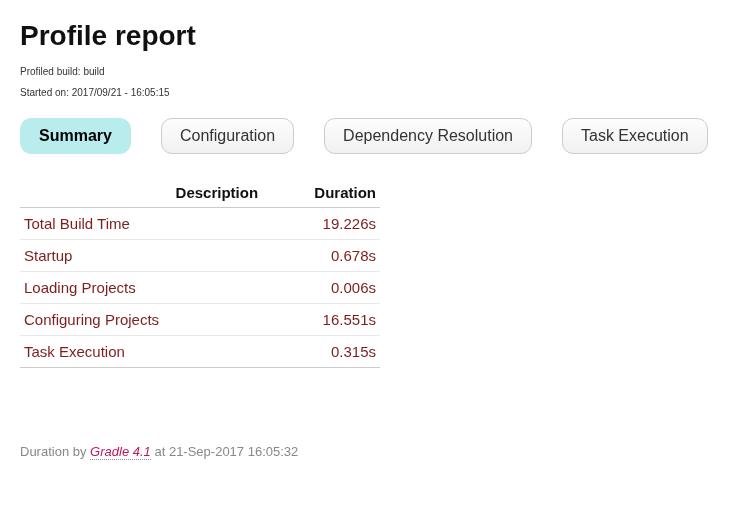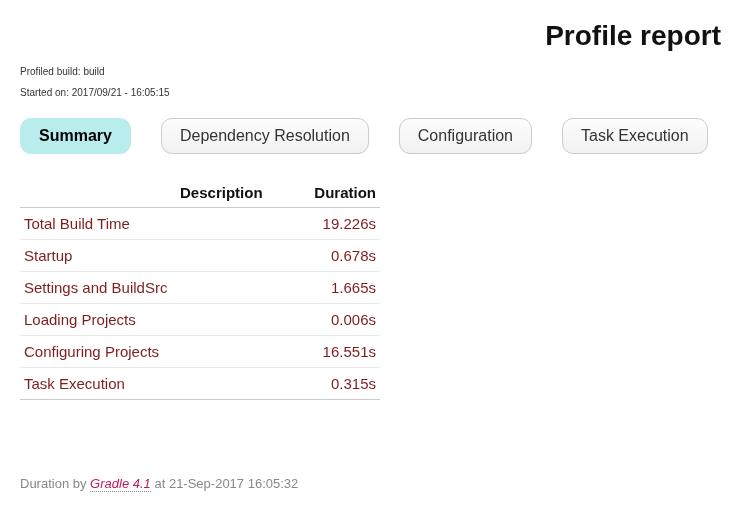--- a/index.html
+++ b/index.html
@@ -7,21 +7,20 @@
       font-family: -apple-system, BlinkMacSystemFont, "Helvetica Neue", Helvetica, Arial, sans-serif;
       color: #333;
       padding: 20px 20px 10px 20px;
       width: 741px;
     }
     h1 {
       font-size: 28px;
       font-weight: bold;
       margin-bottom: 14px;
       color: #111;
-      text-align: right;
     }
     .meta-line {
       font-size: 10px;
       color: #333;
       margin-bottom: 10px;
     }
     .tabs {
       display: flex;
       gap: 30px;
       margin-top: 20px;
@@ -88,44 +87,40 @@
   <span>build</span>
 </div>
 
 <div class="meta-line">
   <span>Started on:</span>
   <span>2017/09/21 - 16:05:15</span>
 </div>
 
 <div class="tabs">
   <div class="tab active">Summary</div>
+  <div class="tab">Configuration</div>
   <div class="tab">Dependency Resolution</div>
-  <div class="tab">Configuration</div>
   <div class="tab">Task Execution</div>
 </div>
 
 <table>
   <thead>
     <tr>
       <th>Description</th>
       <th class="dur">Duration</th>
     </tr>
   </thead>
   <tbody>
     <tr>
       <td>Total Build Time</td>
       <td class="dur">19.226s</td>
     </tr>
     <tr>
       <td>Startup</td>
       <td class="dur">0.678s</td>
-    </tr>
-    <tr>
-      <td>Settings and BuildSrc</td>
-      <td class="dur">1.665s</td>
     </tr>
     <tr>
       <td>Loading Projects</td>
       <td class="dur">0.006s</td>
     </tr>
     <tr>
       <td>Configuring Projects</td>
       <td class="dur">16.551s</td>
     </tr>
     <tr>

